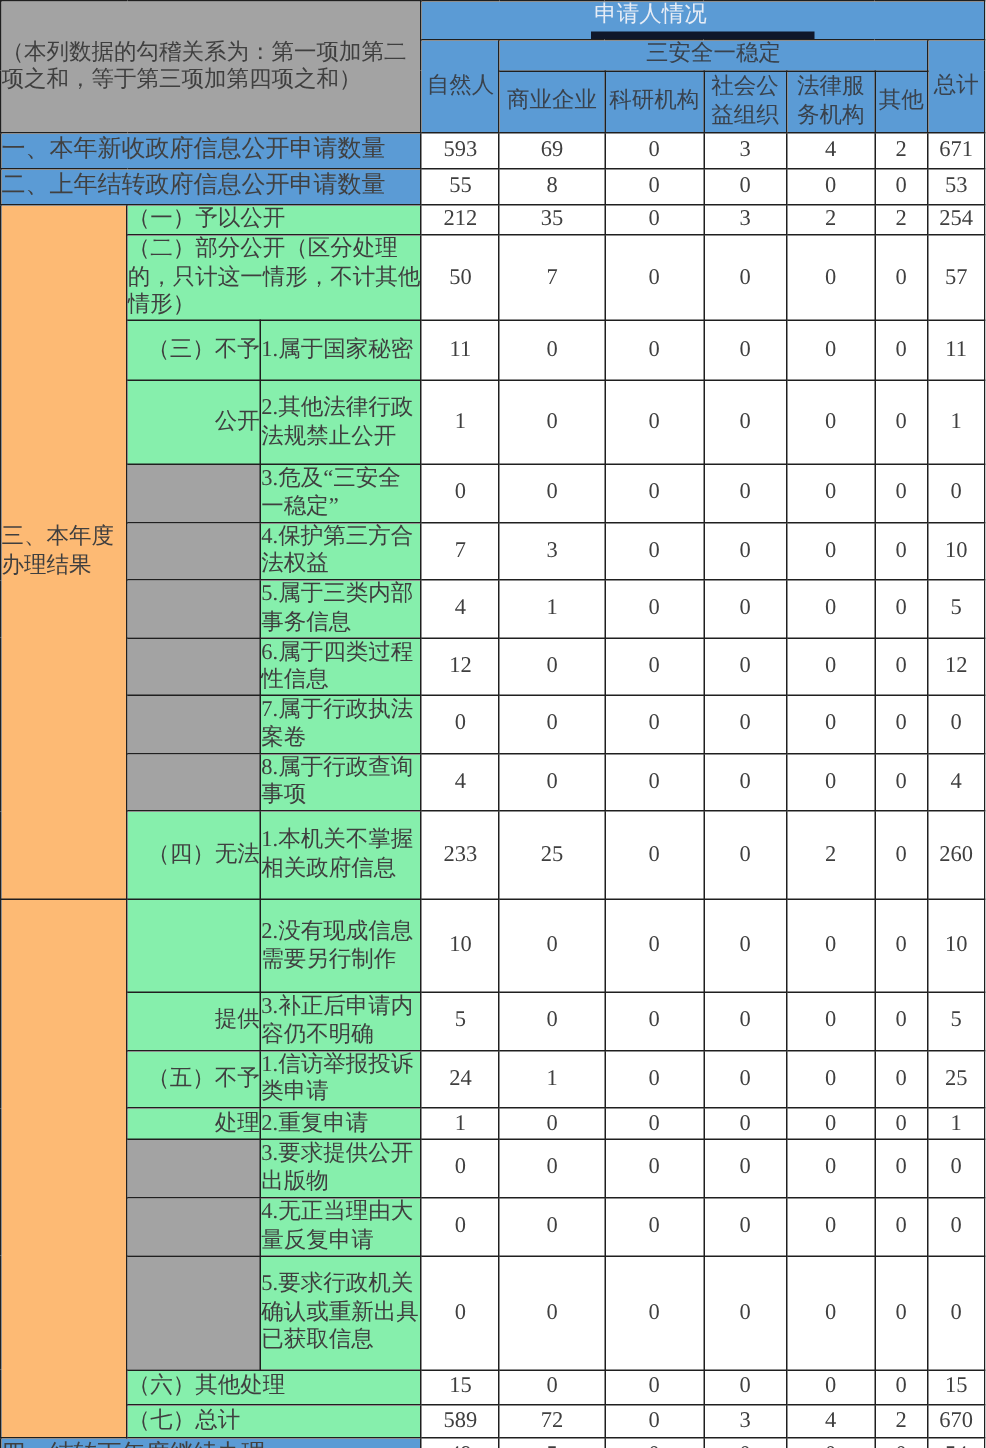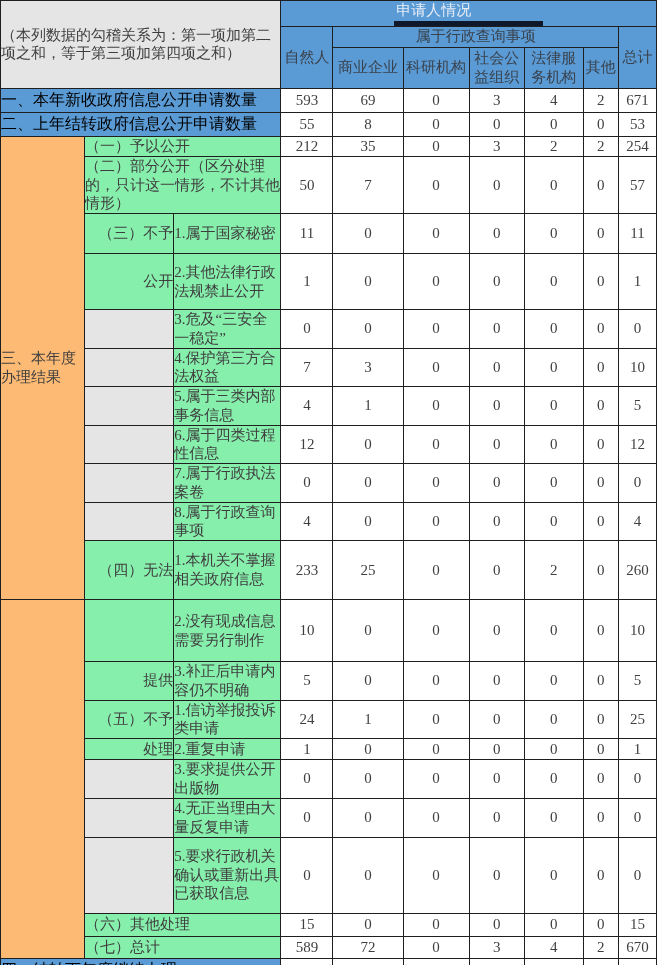--- a/index.html
+++ b/index.html
@@ -15,32 +15,32 @@
     border:1px solid #1f1f1f;
     padding:0;
     line-height:1.25;
     overflow:hidden;
     vertical-align:middle;
   }
   
   .bg-mid   { background:#5B9BD5; }
   .bg-colA  { background:#fdba74; }
   .bg-light { background:#86efac; }
-  .bg-white { background:#e5e5e5; }
+  .bg-white { background:#a3a3a3; }
   
   .note-cell { text-align:left; padding:2px 3px; color:#3f3f3f; }
   .hdr  { text-align:center; color:#39424d; }
   .applicant-cell { text-align:center; }
   .applicant-cell span {
     color:#e7edf6;
     border-bottom:5px solid #0f172a;
     padding:0 72px 1px 2px;
     display:inline-block;
   }
-  .sec  { text-align:left; padding:1px 3px; color:#000000; font-size:16px; }
+  .sec  { text-align:left; padding:1px 3px; color:#404040; font-size:16px; }
   .groupA { text-align:left; padding:2px 3px; color:#3f3f3f; }
   .grp  { text-align:right; color:#3f3f3f; }
   .item { text-align:left; padding:1px 2px; color:#3f3f3f; }
   .lbl2 { text-align:left; padding:1px 3px; color:#3f3f3f; }
   .v    { text-align:center; background:#ffffff; color:#3f3f3f; }
 </style>
 </head>
 <body>
 
 <table class="report">
@@ -57,21 +57,21 @@
       <col style="width:38px">
   </colgroup>
 
   <tbody>
       <tr style="height:22px">
     <td colspan="3" rowspan="3" class="bg-white note-cell">（本列数据的勾稽关系为：第一项加第二项之和，等于第三项加第四项之和）</td>
     <td colspan="7" class="bg-mid applicant-cell"><span>申请人情况</span></td>
   </tr>
   <tr style="height:21px">
     <td rowspan="2" class="bg-mid hdr">自然人</td>
-    <td colspan="5" class="bg-mid hdr">属于行政查询事项</td>
+    <td colspan="5" class="bg-mid hdr">三安全一稳定</td>
     <td rowspan="2" class="bg-mid hdr">总计</td>
   </tr>
   <tr style="height:41px">
     <td class="bg-mid hdr">商业企业</td>
     <td class="bg-mid hdr">科研机构</td>
     <td class="bg-mid hdr">社会公益组织</td>
     <td class="bg-mid hdr">法律服务机构</td>
     <td class="bg-mid hdr">其他</td>
   </tr>
 

